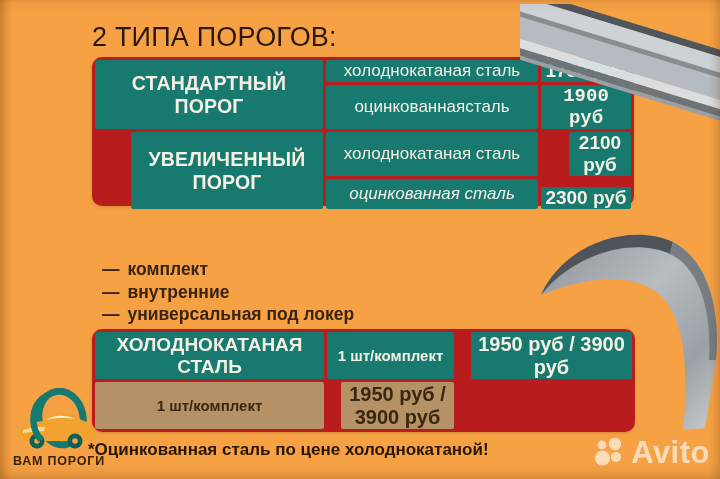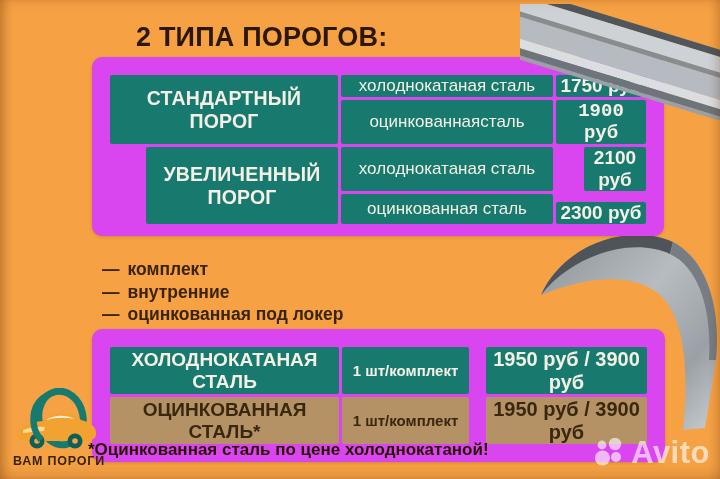--- a/index.html
+++ b/index.html
@@ -9,28 +9,28 @@
     background:#f5a144;
   }
   .poster::after{
     content:""; position:absolute; inset:0; pointer-events:none; z-index:40;
     box-shadow: inset 10px 0 8px -5px rgba(90,40,0,.28),
                 inset -9px 0 8px -5px rgba(90,40,0,.20),
                 inset 0 -12px 14px -8px rgba(90,40,0,.18),
                 inset 0 10px 12px -8px rgba(120,60,0,.12);
   }
   .h-title{
-    position:absolute; left:92px; color:#2a1705; font-weight:700;
-    font-size:27px; letter-spacing:.2px; white-space:nowrap; z-index:5;margin-left:44px;
+    position:absolute; left:92px; color:#2a1705; font-weight:400;
+    font-size:27px; letter-spacing:.2px; white-space:nowrap; z-index:5;
   }
   #title-sills{top:22px;}
   #title-arches{top:224px;}
 
   
-  .tbl{position:absolute; background:#d946ef; border-radius:10px; padding:18px;
+  .tbl{position:absolute; background:#b91c1c; border-radius:10px; padding:3px;
        display:grid; gap:3px; z-index:3; box-shadow:0 1px 3px rgba(120,60,0,.25);}
   #sill-table{left:92px; top:57px; width:536px; height:143px;
        grid-template-columns:228px 212px 1fr; grid-template-rows:repeat(4,1fr);}
   .cell{background:#18796e; display:flex; align-items:center; justify-content:center;
         color:#f4f0e5; text-align:center; border-radius:2px;}
   .cell.group{grid-column:1; font-size:19.5px; font-weight:700; letter-spacing:.2px;}
   .g1{grid-row:1/3;} .g2{grid-row:3/5;margin-left:36px;}
   .cell.material{font-size:17px; font-weight:400;}
   .cell.price{font-size:19px; font-weight:700;}
 
@@ -74,21 +74,21 @@
 
   <div class="tbl" id="sill-table">
     <div class="cell group g1">СТАНДАРТНЫЙ ПОРОГ</div>
     <div class="cell material" style="grid-column:2;grid-row:1;">холоднокатаная сталь</div>
     <div class="cell price" style="grid-column:3;grid-row:1;">1750 руб</div>
     <div class="cell material" style="grid-column:2;grid-row:2;">оцинкованнаясталь</div>
     <div class="cell price" style="grid-column:3;grid-row:2;font-family:Liberation Mono, monospace;">1900 руб</div>
     <div class="cell group g2">УВЕЛИЧЕННЫЙ ПОРОГ</div>
     <div class="cell material" style="grid-column:2;grid-row:3;">холоднокатаная сталь</div>
     <div class="cell price" style="grid-column:3;grid-row:3;margin-left:28px;">2100 руб</div>
-    <div class="cell material" style="grid-column:2;grid-row:4;">оцинкованная сталь</div>
+    <div class="cell material" style="grid-column:2;grid-row:4;font-style:italic;">оцинкованная сталь</div>
     <div class="cell price" style="grid-column:3;grid-row:4;margin-top:8px;">2300 руб</div>
   </div>
 
   <svg class="sill-photo" viewBox="0 0 206 158" aria-hidden="true">
     <g transform="rotate(17 103 60)">
       <rect x="-30" y="18" width="270" height="7" fill="#4f565c"></rect>
       <rect x="-30" y="25" width="270" height="15" fill="#cdd2d6"></rect>
       <rect x="-30" y="40" width="270" height="5" fill="#868d93"></rect>
       <rect x="-30" y="45" width="270" height="21" fill="#b5bbc1"></rect>
       <rect x="-30" y="66" width="270" height="9" fill="#dadee1"></rect>
@@ -102,21 +102,21 @@
     <div class="li">
       <span class="dash">—</span>
       <span>комплект</span>
     </div>
     <div class="li">
       <span class="dash">—</span>
       <span>внутренние</span>
     </div>
     <div class="li">
       <span class="dash">—</span>
-      <span>оцинкованная под локер</span>
+      <span>универсальная под локер</span>
     </div>
   </div>
 
   <svg class="arch-photo" viewBox="0 0 188 218" aria-hidden="true">
     <defs>
       <linearGradient id="archGrad" x1="0" y1="0" x2="1" y2="1">
         <stop offset="0" stop-color="#8d9298"></stop>
         <stop offset="0.45" stop-color="#b7bcc0"></stop>
         <stop offset="0.75" stop-color="#9aa0a5"></stop>
         <stop offset="1" stop-color="#c9cdd0"></stop>
@@ -133,21 +133,20 @@
              C 30 25, 95 2, 140 22
              L 137 34
              C 98 16, 38 36, 8 75 Z" fill="#4e545a"></path>
     <path d="M 140 22 C 175 40, 188 90, 183 140 L 176 140 C 179 92, 167 48, 137 34 Z" fill="#777d83"></path>
   </svg>
 
   <div class="tbl" id="arch-table">
     <div class="cell material">ХОЛОДНОКАТАНАЯ СТАЛЬ</div>
     <div class="cell qty">1 шт/комплект</div>
     <div class="cell price">1950 руб / 3900 руб</div>
-    <div class="cell material tan">ОЦИНКОВАННАЯ СТАЛЬ*</div>
     <div class="cell qty tan">1 шт/комплект</div>
     <div class="cell price tan">1950 руб / 3900 руб</div>
   </div>
 
   <div class="footnote">*Оцинкованная сталь по цене холоднокатаной!</div>
 
   <div class="logo">
     <svg width="96" height="64" viewBox="0 0 96 64" aria-hidden="true">
       <ellipse cx="50" cy="30" rx="22" ry="27" transform="rotate(-12 50 30)" fill="none" stroke="#177a6f" stroke-width="7"></ellipse>
       <path d="M 6 46 C 8 38, 20 34, 32 33 C 42 23, 62 23, 70 32

